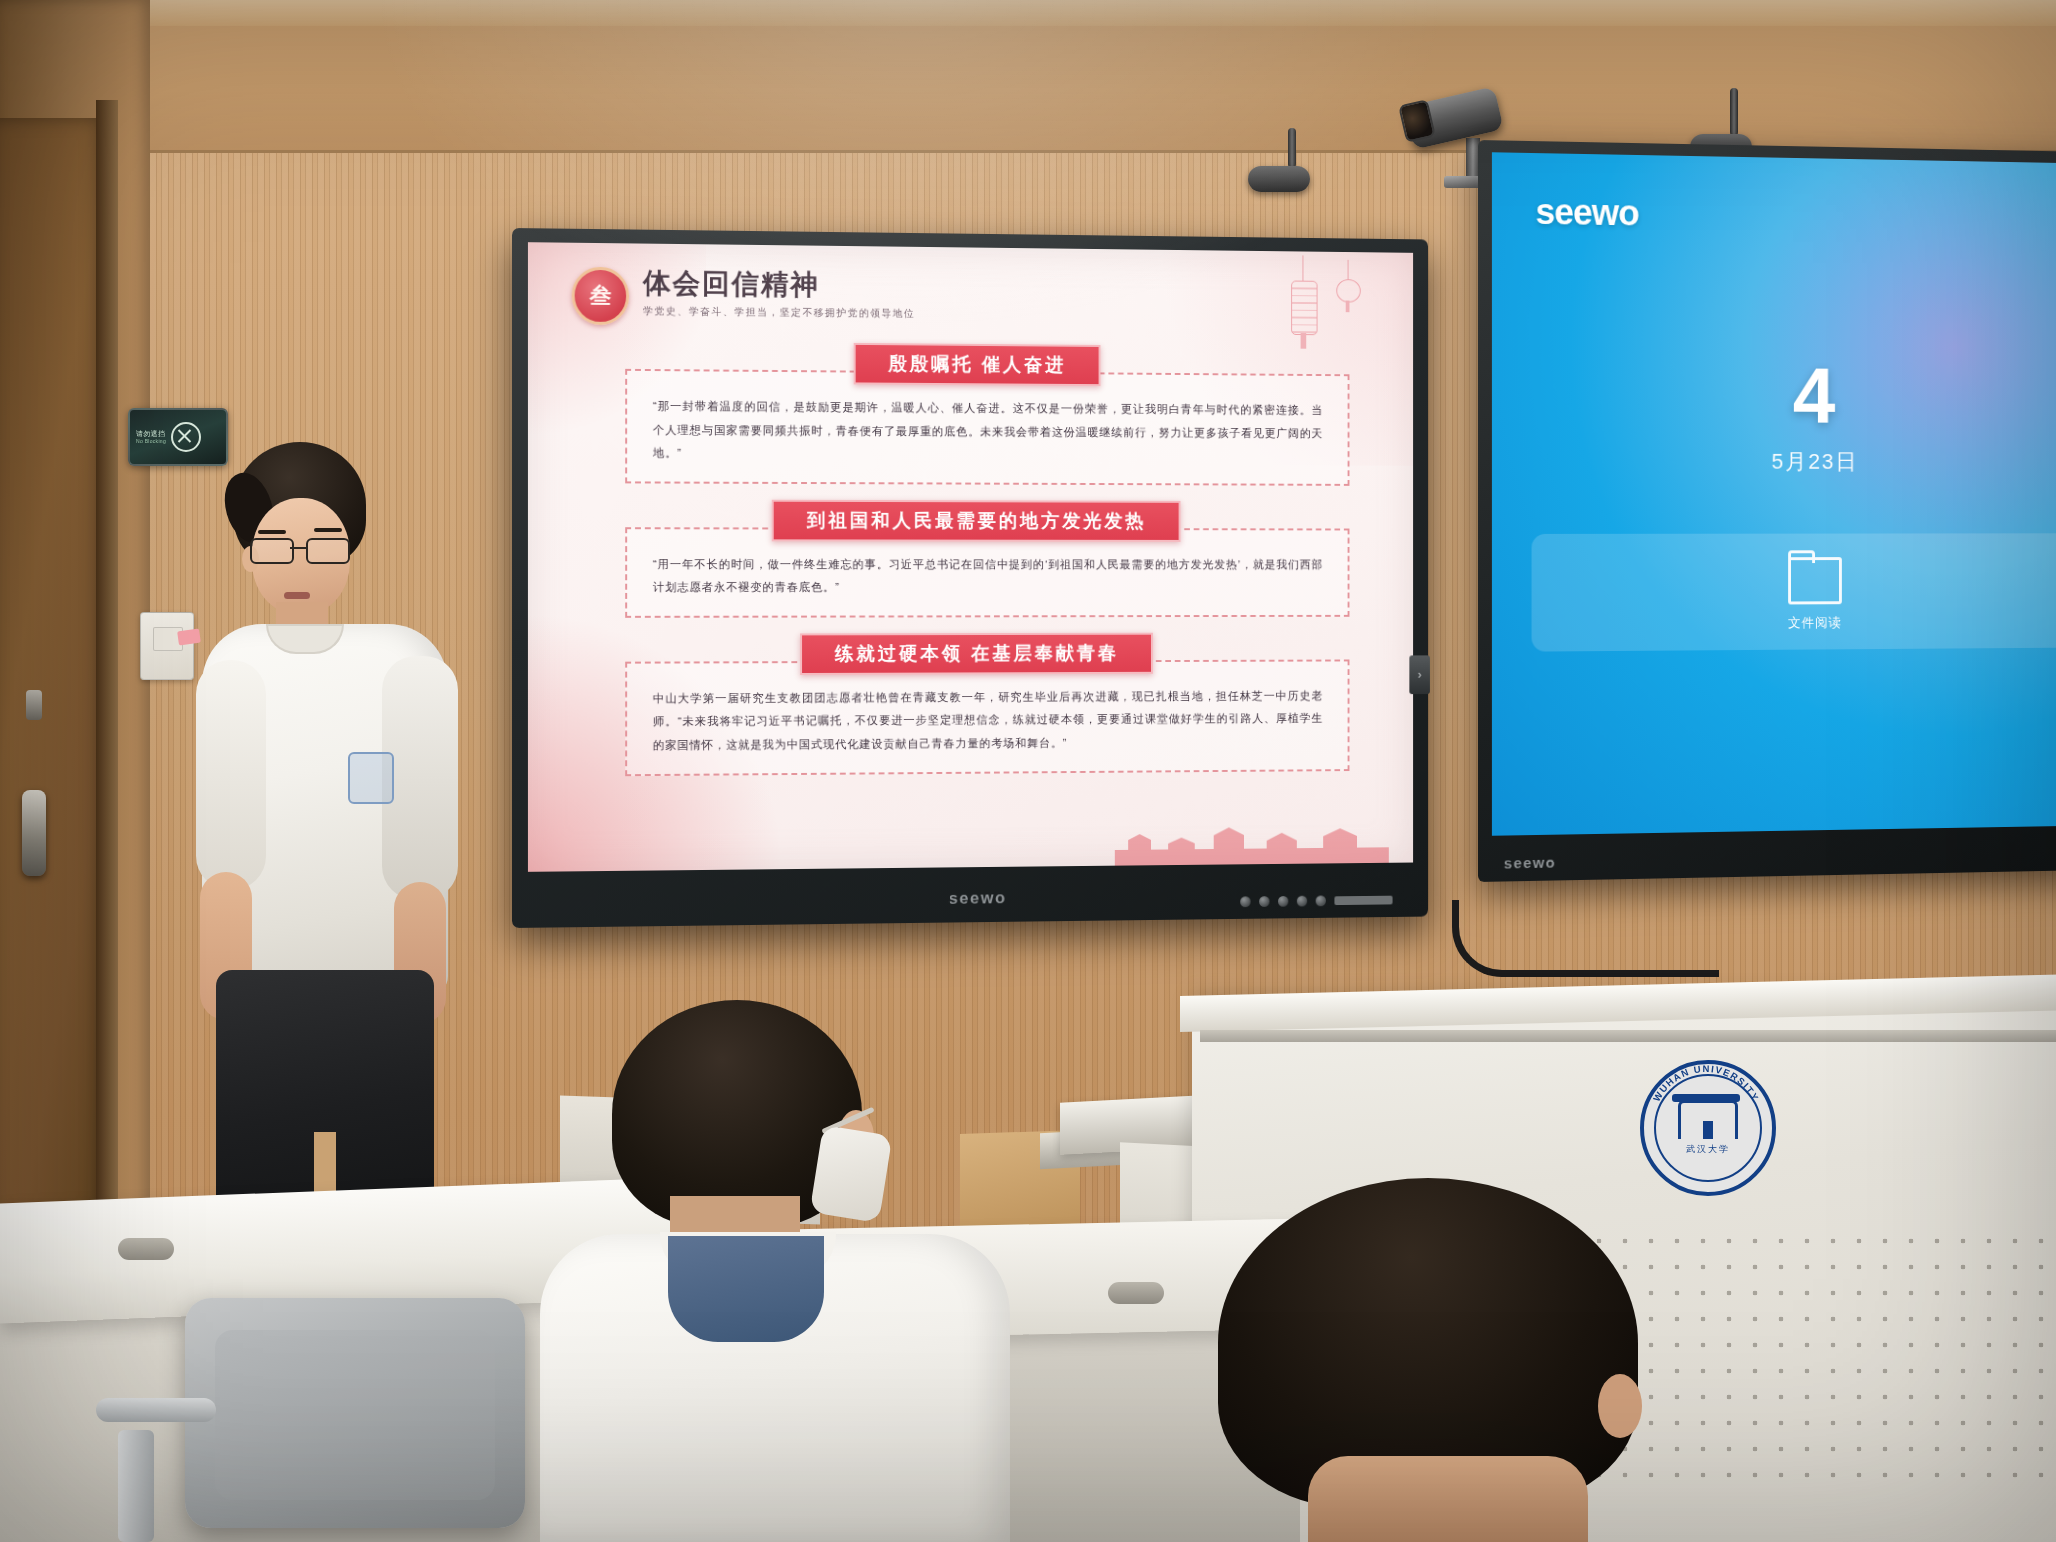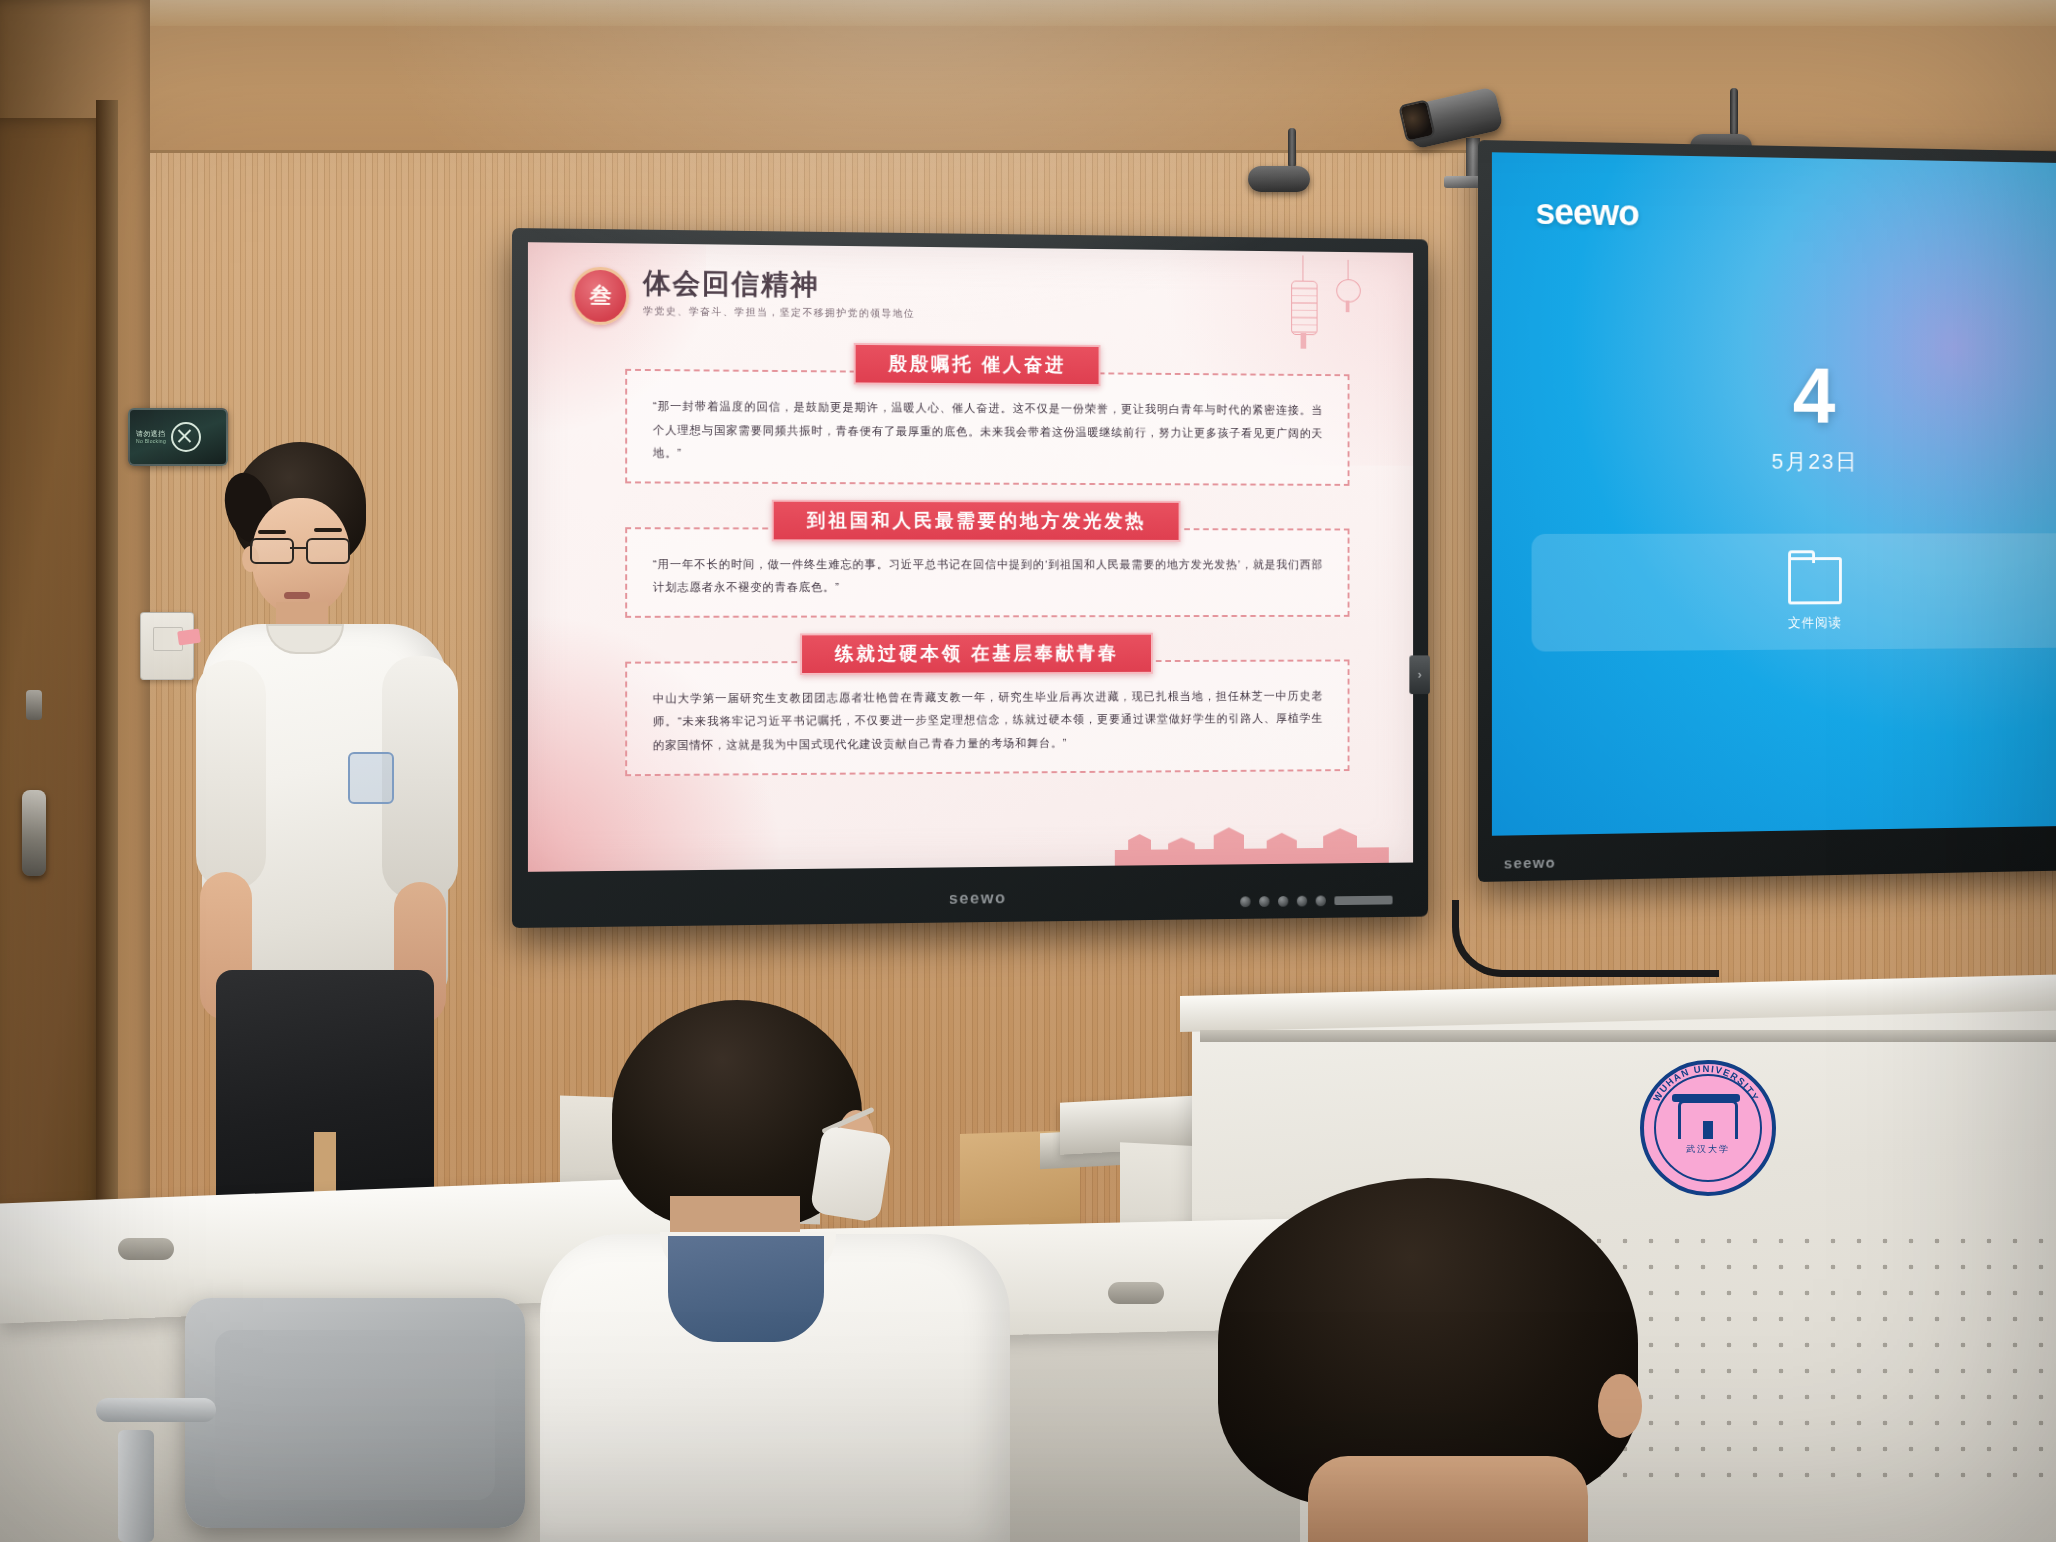--- a/index.html
+++ b/index.html
@@ -185,21 +185,21 @@
   
   .podium{position:absolute;left:1192px;top:1000px;width:880px;height:542px;
     background:linear-gradient(175deg,#f1efe9 0%,#e6e3db 34%,#dcd8cf 100%);
     border-top:4px solid #fbfaf7;box-shadow:0 -6px 20px rgba(0,0,0,.18);}
   .podium-top{position:absolute;left:1180px;top:985px;width:900px;height:36px;
     background:linear-gradient(180deg,#fbfaf6,#d9d5cb);transform:skewY(-1.4deg);}
   .podium-rail{position:absolute;left:1200px;top:1030px;width:860px;height:12px;
     background:linear-gradient(180deg,#c9c5bb,#a9a59c);}
   .wu-logo{position:absolute;left:1640px;top:1060px;width:128px;height:128px;border-radius:50%;
     border:4px solid #123f86;display:flex;align-items:center;justify-content:center;
-    background:#f9a8d4;}
+    background:#e5e5e5;}
   .wu-logo .inner{width:104px;height:104px;border-radius:50%;border:2px solid #123f86;
     display:flex;flex-direction:column;align-items:center;justify-content:center;color:#123f86;}
   .wu-logo .gate{width:54px;height:36px;border:3px solid #123f86;border-bottom:none;
     border-radius:6px 6px 0 0;position:relative;margin-bottom:4px;}
   .wu-logo .gate:before{content:"";position:absolute;left:-9px;top:-9px;width:68px;height:8px;
     background:#123f86;border-radius:3px;}
   .wu-logo .gate:after{content:"";position:absolute;left:22px;bottom:0;width:10px;height:18px;
     background:#123f86;}
   .wu-logo .cn{font-size:9px;letter-spacing:2px;}
   .wu-ring-text{position:absolute;left:1640px;top:1058px;width:132px;height:132px;}

